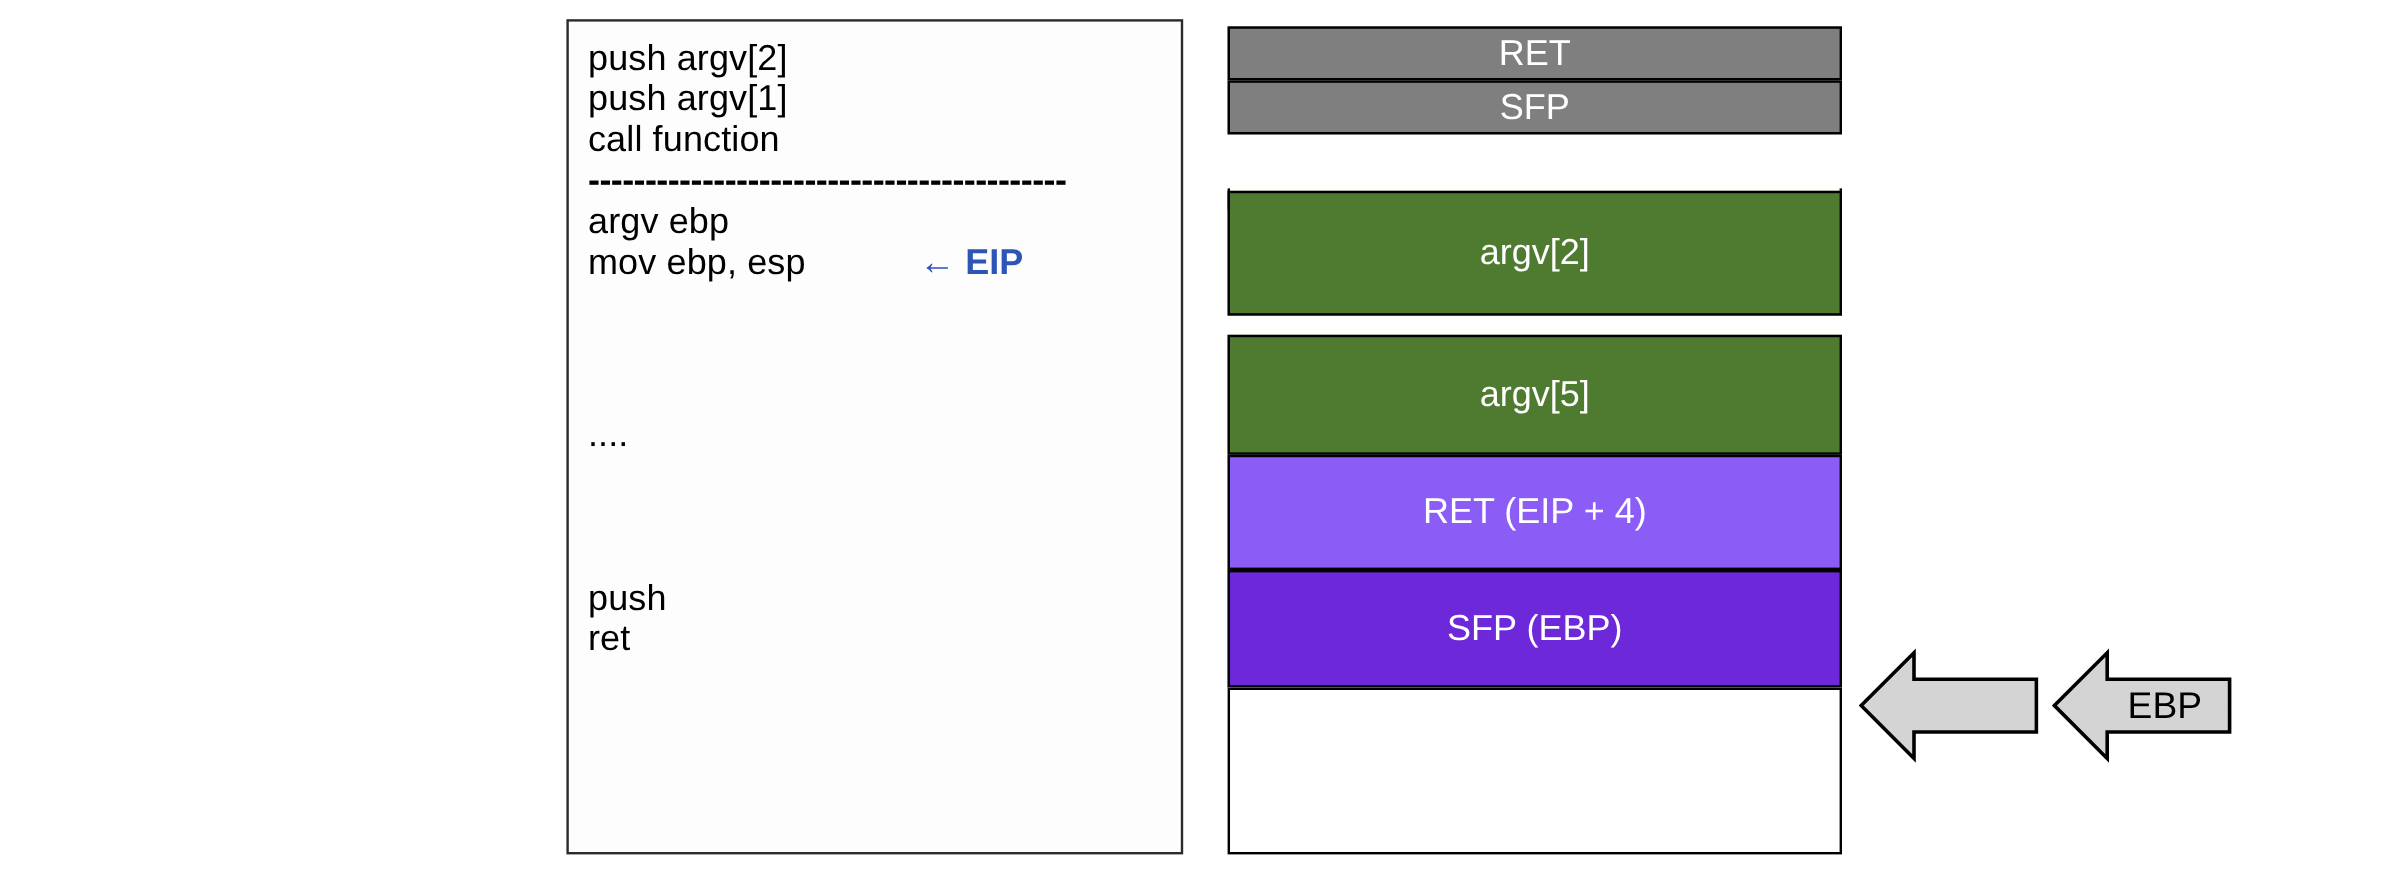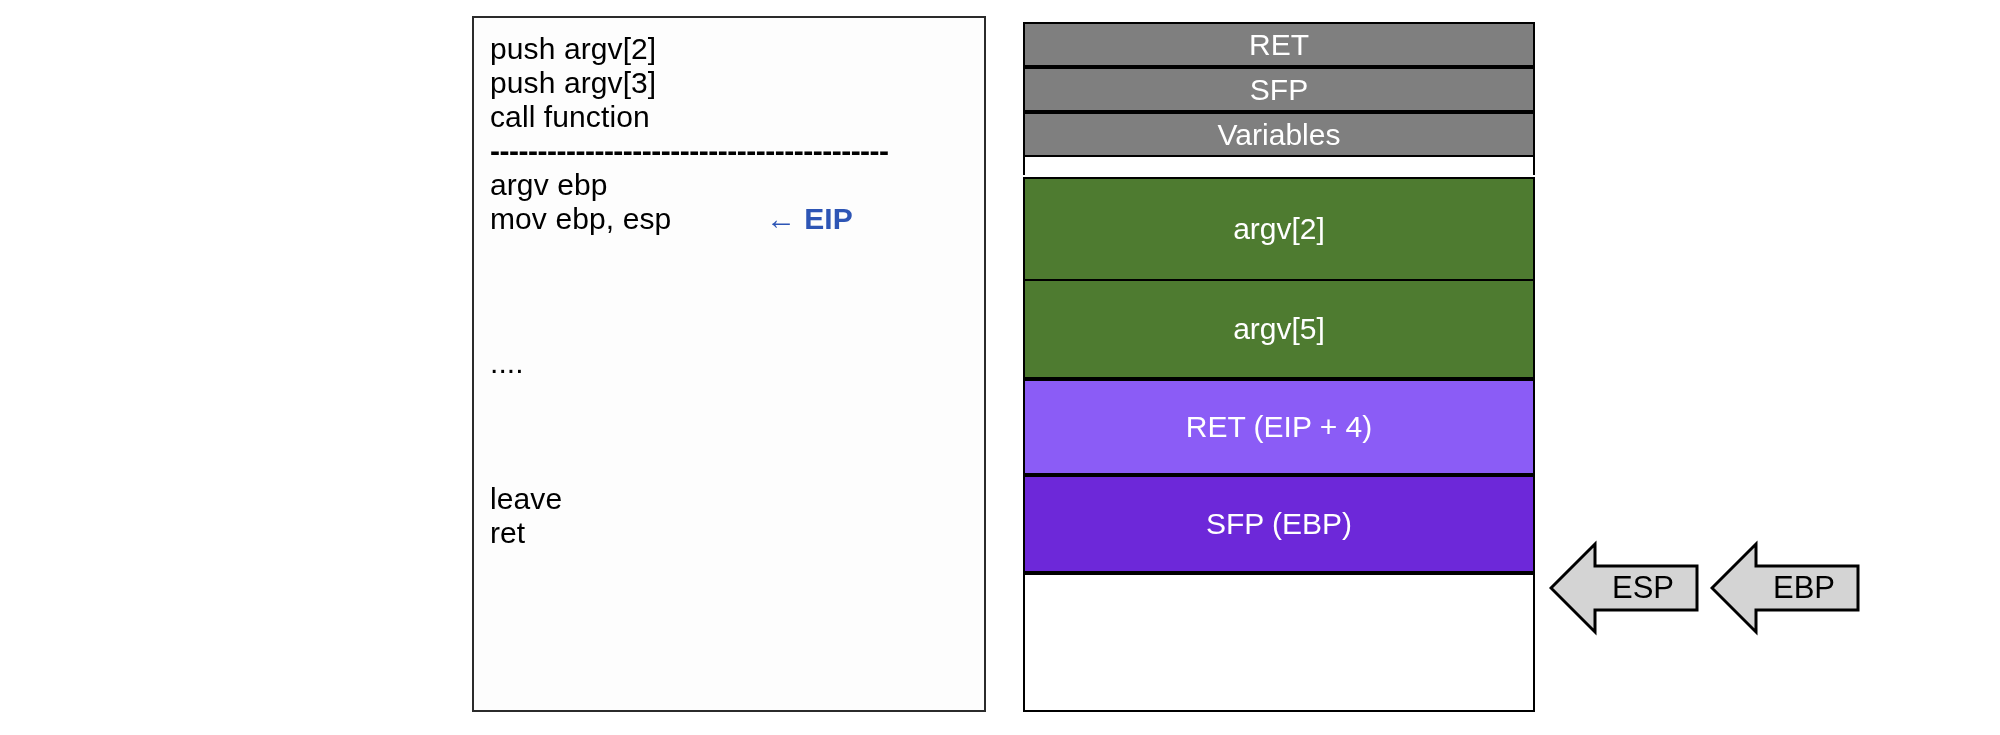--- a/index.html
+++ b/index.html
@@ -116,56 +116,53 @@
     white-space: pre;
   }
 </style>
 </head>
 <body>
 
 <div id="code-panel">
 
   <div class="code-line" style="top:16px;">push argv[2]</div>
 
-  <div class="code-line" style="top:50px;">push argv[3]</div>
+  <div class="code-line" style="top:50px;">push argv[1]</div>
 
   <div class="code-line" style="top:84px;">call function</div>
 
   <div class="divider-line" style="top:118px;">------------------------------------------</div>
 
   <div class="code-line" style="top:152px;">argv ebp</div>
 
   <div class="code-line" style="top:186px;">mov ebp, esp</div>
 
   <div id="eip-marker" style="top:186px;">← EIP</div>
 
   <div class="code-line" style="top:330px;">....</div>
 
-  <div class="code-line" style="top:466px;">leave</div>
+  <div class="code-line" style="top:466px;">push</div>
 
   <div class="code-line" style="top:500px;">ret</div>
 </div>
 
 <div id="stack-panel">
 
   <div class="stack-row" style="top:0px;height:45px;background:#7f7f7f;">
     <span>RET</span>
   </div>
 
   <div class="stack-row" style="top:45px;height:45px;background:#7f7f7f;">
     <span>SFP</span>
   </div>
 
-  <div class="stack-row" style="top:90px;height:45px;background:#7f7f7f;">
-    <span>Variables</span>
-  </div>
 
   <div class="stack-gap" style="top:135px;height:18px;"></div>
 
-  <div class="stack-row" style="top:155px;height:104px;background:#4e7b30;">
+  <div class="stack-row" style="top:137px;height:104px;background:#4e7b30;">
     <span>argv[2]</span>
   </div>
 
   <div class="stack-row" style="top:257px;height:100px;background:#4e7b30;">
     <span>argv[5]</span>
   </div>
 
   <div class="stack-row" style="top:357px;height:96px;background:#8b5cf6;">
     <span>RET (EIP + 4)</span>
   </div>
@@ -174,21 +171,20 @@
     <span>SFP (EBP)</span>
   </div>
 
   <div class="stack-empty" style="top:551px;height:139px;"></div>
 </div>
 
 <div class="reg-arrow" style="left:1549px;top:540px;">
   <svg width="150" height="96" viewBox="0 0 150 96">
     <polygon points="2,48 46,4 46,26 148,26 148,70 46,70 46,92" fill="#d4d4d4" stroke="#000000" stroke-width="3" stroke-linejoin="miter"></polygon>
   </svg>
-  <div class="reg-label">ESP</div>
 </div>
 
 <div class="reg-arrow" style="left:1710px;top:540px;">
   <svg width="150" height="96" viewBox="0 0 150 96">
     <polygon points="2,48 46,4 46,26 148,26 148,70 46,70 46,92" fill="#d4d4d4" stroke="#000000" stroke-width="3" stroke-linejoin="miter"></polygon>
   </svg>
   <div class="reg-label">EBP</div>
 </div>
 
 </body></html>

